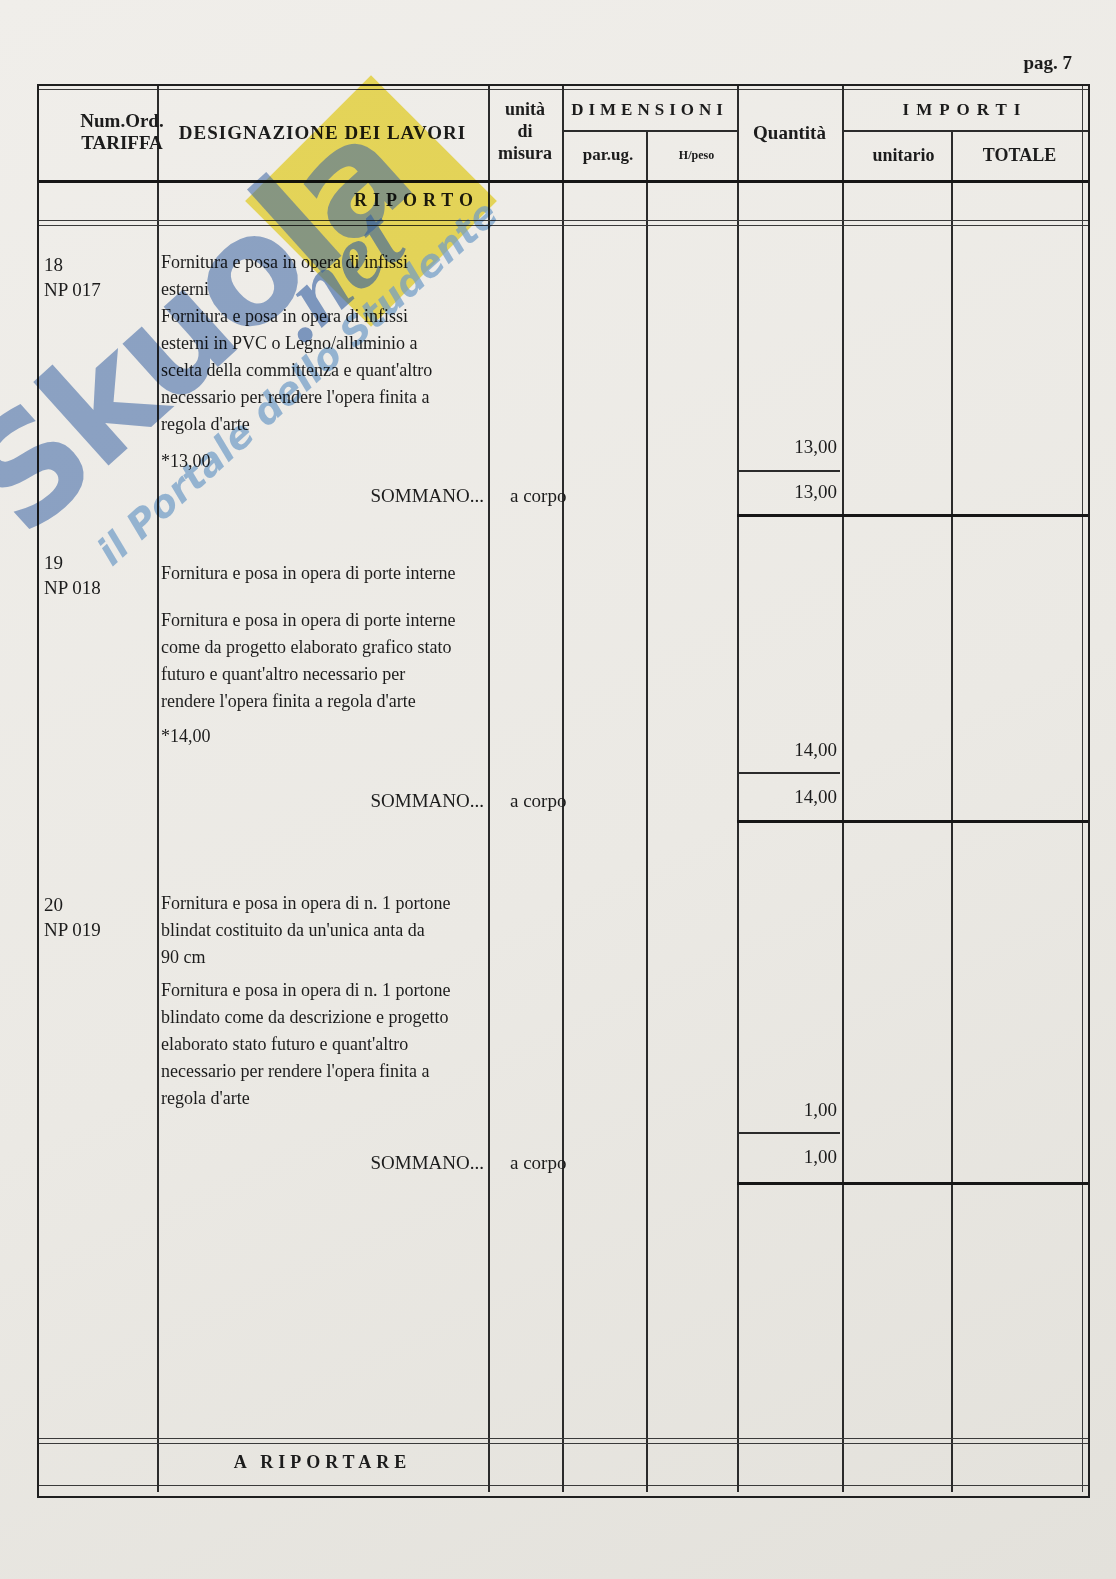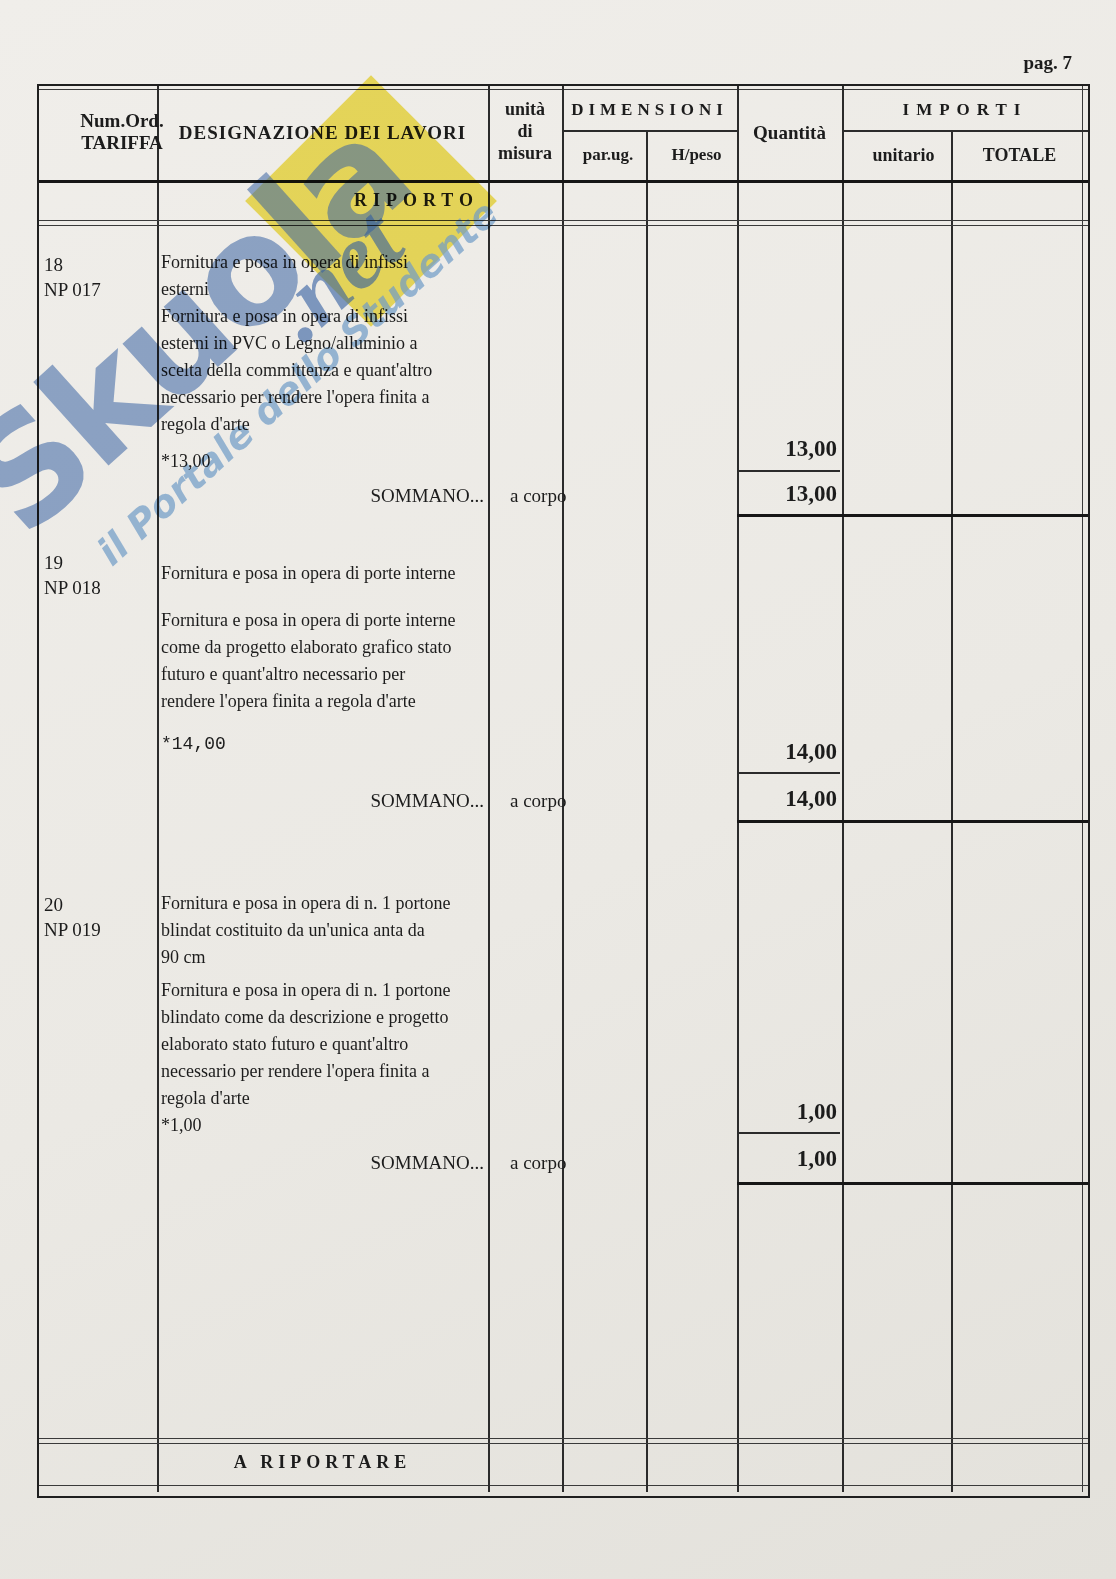--- a/index.html
+++ b/index.html
@@ -26,32 +26,32 @@
   .hl.thin{height:1px;background:#3a3a3a;}
   .vl.thin{width:1px;background:#3a3a3a;}
 
   
   .hcell{position:absolute;text-align:center;font-weight:bold;line-height:22px;}
   .h-num{left:0;top:24px;width:118px;font-size:19px;padding-left:24px;}
   .h-des{left:118px;top:36px;width:331px;font-size:19px;letter-spacing:1px;}
   .h-unita{left:449px;top:12px;width:74px;font-size:18px;}
   .h-dim{left:523px;top:13px;width:175px;font-size:17px;letter-spacing:5px;}
   .h-parug{left:523px;top:58px;width:92px;font-size:17px;}
-  .h-hpeso{left:607px;top:58px;width:101px;font-size:17px;}
+  .h-hpeso{left:607px;top:58px;width:101px;font-size:12px;}
   .h-qta{left:698px;top:36px;width:105px;font-size:19px;}
   .h-imp{left:803px;top:13px;width:246px;font-size:17px;letter-spacing:7px;}
   .h-unitario{left:803px;top:58px;width:123px;font-size:18px;}
   .h-totale{left:912px;top:58px;width:137px;font-size:18px;}
 
   
   .numcell{position:absolute;left:5px;width:110px;font-size:19px;line-height:25px;}
   .textblock{position:absolute;left:122px;width:336px;font-size:18px;line-height:27px;}
   .wrap-text{white-space:pre-line;}
   .measure{margin-top:10px;}
-  .qty{position:absolute;left:698px;width:100px;text-align:right;font-size:23px;font-weight:bold;}
+  .qty{position:absolute;left:698px;width:100px;text-align:right;font-size:19px;}
   .sommano{position:absolute;left:118px;width:327px;text-align:right;font-size:19px;}
   .acorpo{position:absolute;left:471px;width:90px;font-size:19px;}
   .riporto{position:absolute;left:118px;top:104px;width:322px;text-align:right;
            font-weight:bold;font-size:18px;letter-spacing:6px;}
   .ariportare{position:absolute;left:118px;top:1366px;width:331px;text-align:center;
            font-weight:bold;font-size:18px;letter-spacing:5px;}
 
   .footer{position:absolute;left:40px;top:1501px;font-size:19px;font-weight:bold;}
 
   
@@ -156,21 +156,21 @@
     <div class="numcell" style="top:464px;">
       <div>19</div>
       <div>NP 018</div>
     </div>
     <div class="textblock" style="top:474px;">
       <div class="wrap-text">Fornitura e posa in opera di porte interne</div>
       <div class="wrap-text" style="margin-top:20px;">Fornitura e posa in opera di porte interne
 come da progetto elaborato grafico stato
 futuro e quant'altro necessario per
 rendere l'opera finita a regola d'arte</div>
-      <div class="measure" style="margin-top:16px;font-family:Liberation Mono, monospace;">*14,00</div>
+      <div class="measure" style="margin-top:8px;">*14,00</div>
     </div>
     <div class="qty" style="top:653px;">14,00</div>
     <div class="hl" style="left:700px;top:686px;width:101px;"></div>
     <div class="sommano" style="top:704px;">SOMMANO...</div>
     <div class="acorpo" style="top:704px;">a corpo</div>
     <div class="qty" style="top:700px;">14,00</div>
     <div class="hl thick" style="left:698px;top:734px;width:351px;"></div>
 
     <div class="numcell" style="top:806px;">
       <div>20</div>
@@ -178,21 +178,20 @@
     </div>
     <div class="textblock" style="top:804px;">
       <div class="wrap-text">Fornitura e posa in opera di n. 1 portone
 blindat costituito da un'unica anta da
 90 cm</div>
       <div class="wrap-text" style="margin-top:6px;">Fornitura e posa in opera di n. 1 portone
 blindato come da descrizione e progetto
 elaborato stato futuro e quant'altro
 necessario per rendere l'opera finita a
 regola d'arte</div>
-      <div class="measure" style="margin-top:0;">*1,00</div>
     </div>
     <div class="qty" style="top:1013px;">1,00</div>
     <div class="hl" style="left:700px;top:1046px;width:101px;"></div>
     <div class="sommano" style="top:1066px;">SOMMANO...</div>
     <div class="acorpo" style="top:1066px;">a corpo</div>
     <div class="qty" style="top:1060px;">1,00</div>
     <div class="hl thick" style="left:698px;top:1096px;width:351px;"></div>
 
     <div class="hl thin" style="left:0;top:1352px;width:1049px;"></div>
     <div class="hl thin" style="left:0;top:1357px;width:1049px;"></div>

